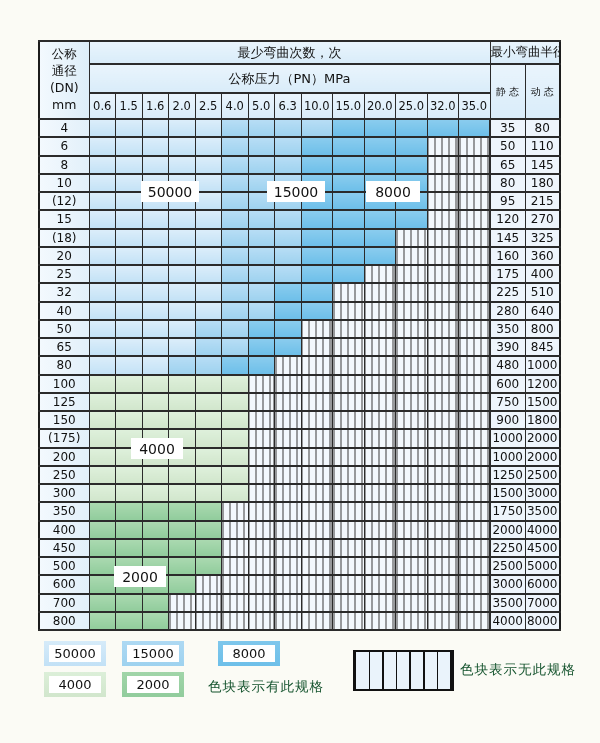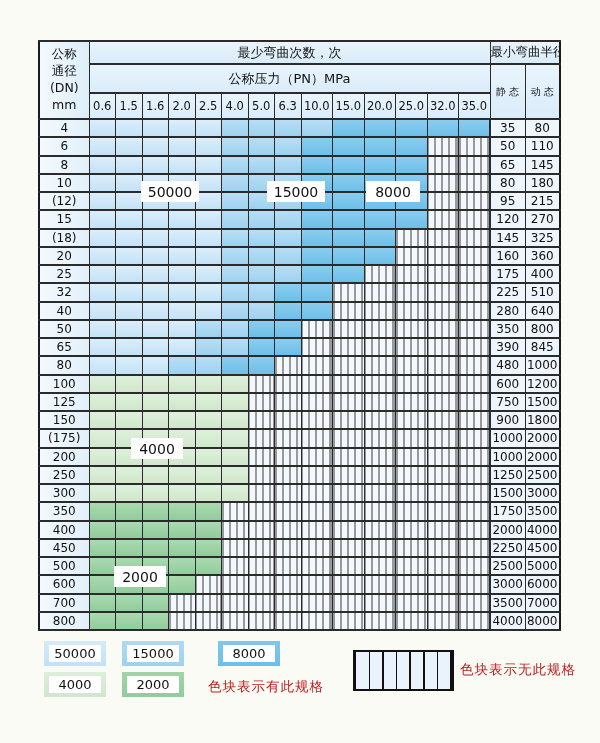--- a/index.html
+++ b/index.html
@@ -50,21 +50,21 @@
     display:flex;align-items:center;justify-content:center;
     font-size:14px;color:#111;
   }
   
   .lg-swatch{position:absolute;width:62px;height:25px;}
   .lg-inner{
     position:absolute;left:5px;top:4px;right:5px;bottom:4px;
     background:#fff;display:flex;align-items:center;justify-content:center;
     font-size:13px;color:#111;
   }
-  .lg-text{position:absolute;font-size:13.5px;color:#b91c1c;letter-spacing:1px;}
+  .lg-text{position:absolute;font-size:13.5px;color:#14532d;letter-spacing:1px;}
   .lg-hatch{
     position:absolute;border:2px solid #111;
     background:#eaf3fb repeating-linear-gradient(90deg,#111 0,#111 1.5px,transparent 1.5px,transparent 13.6px);
   }
 </style>
 </head>
 <body>
 
 <div class="canvas">
 

